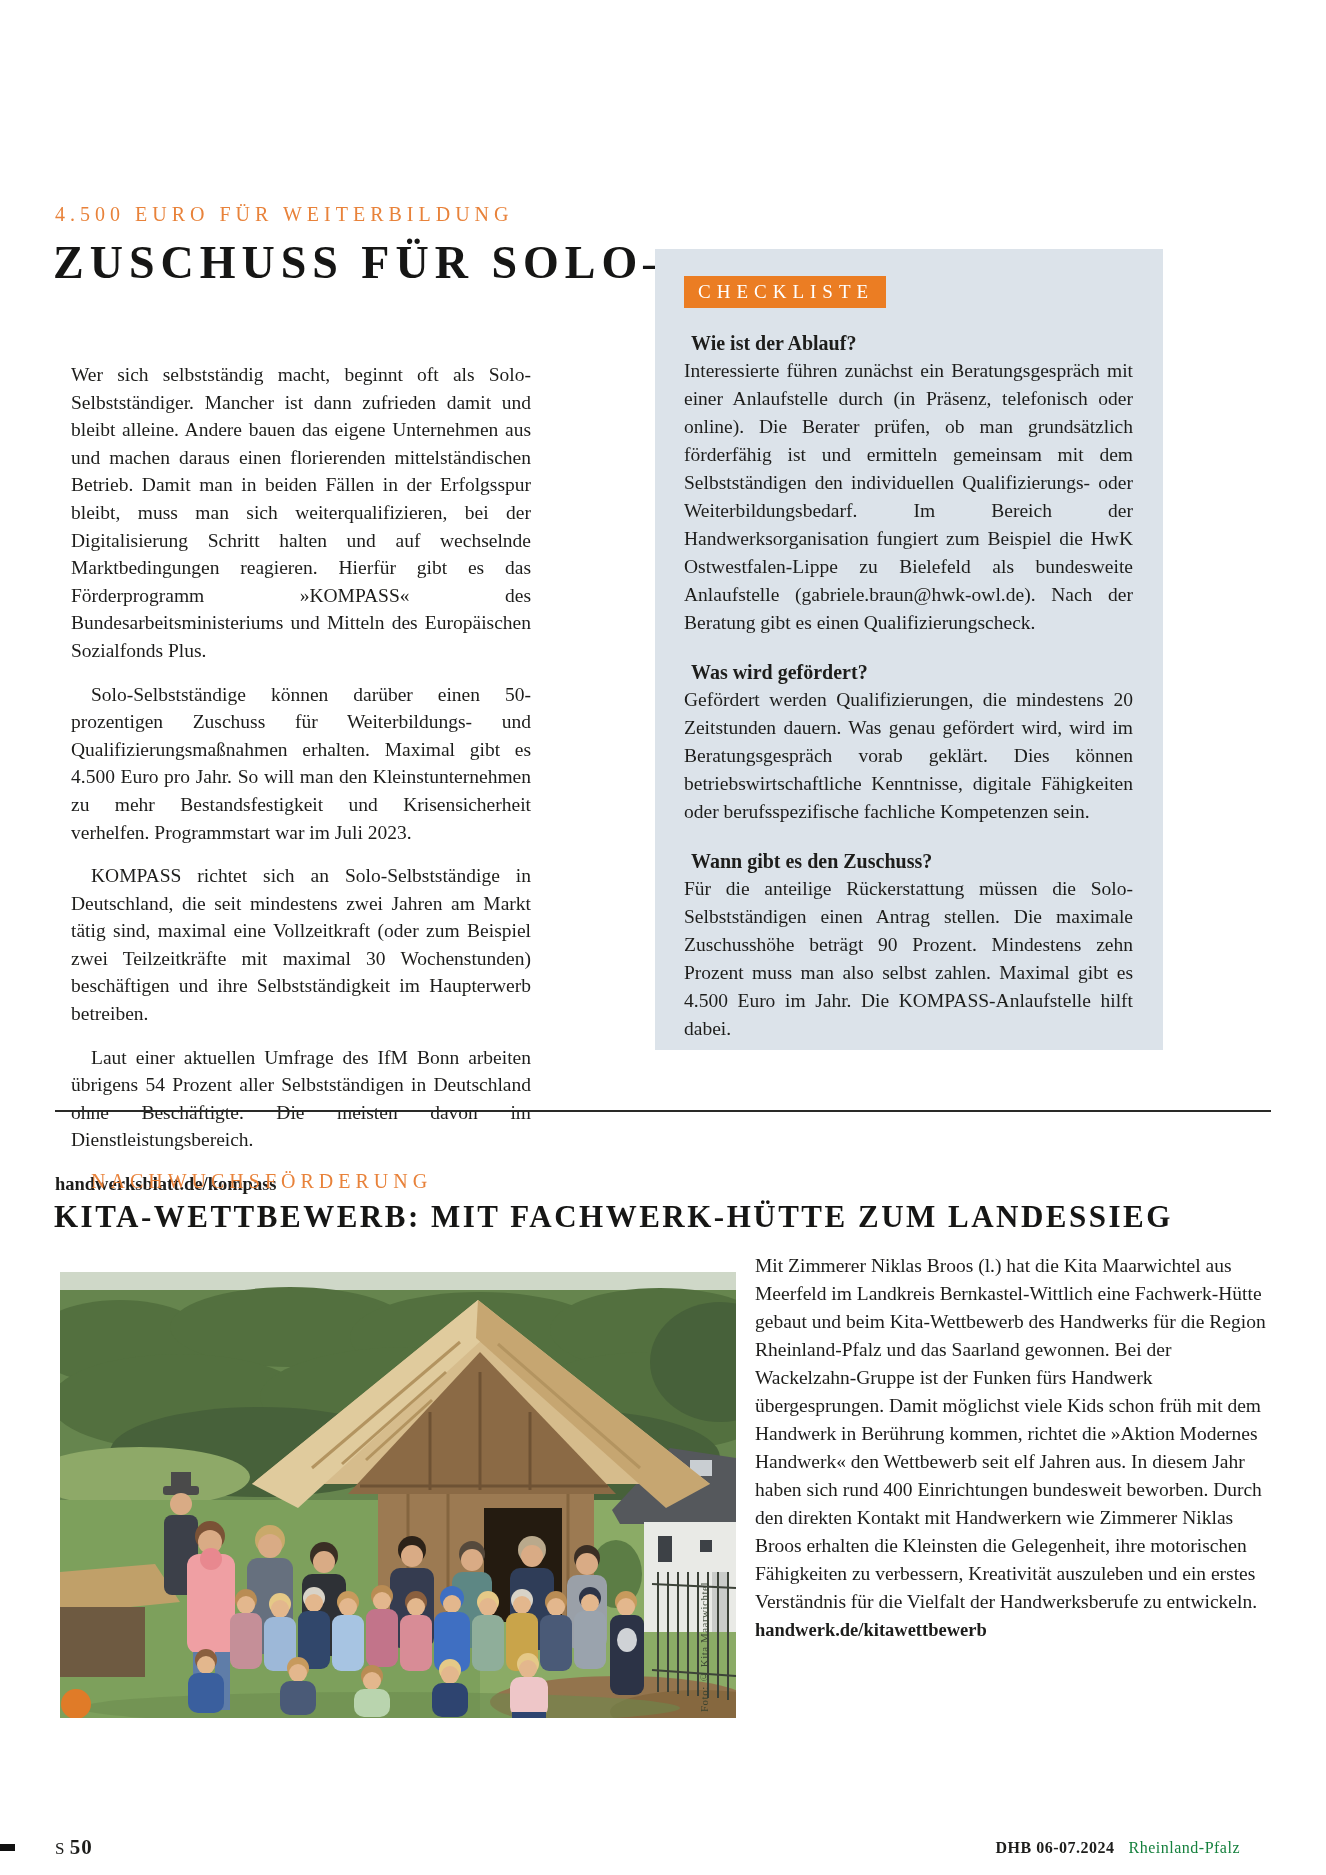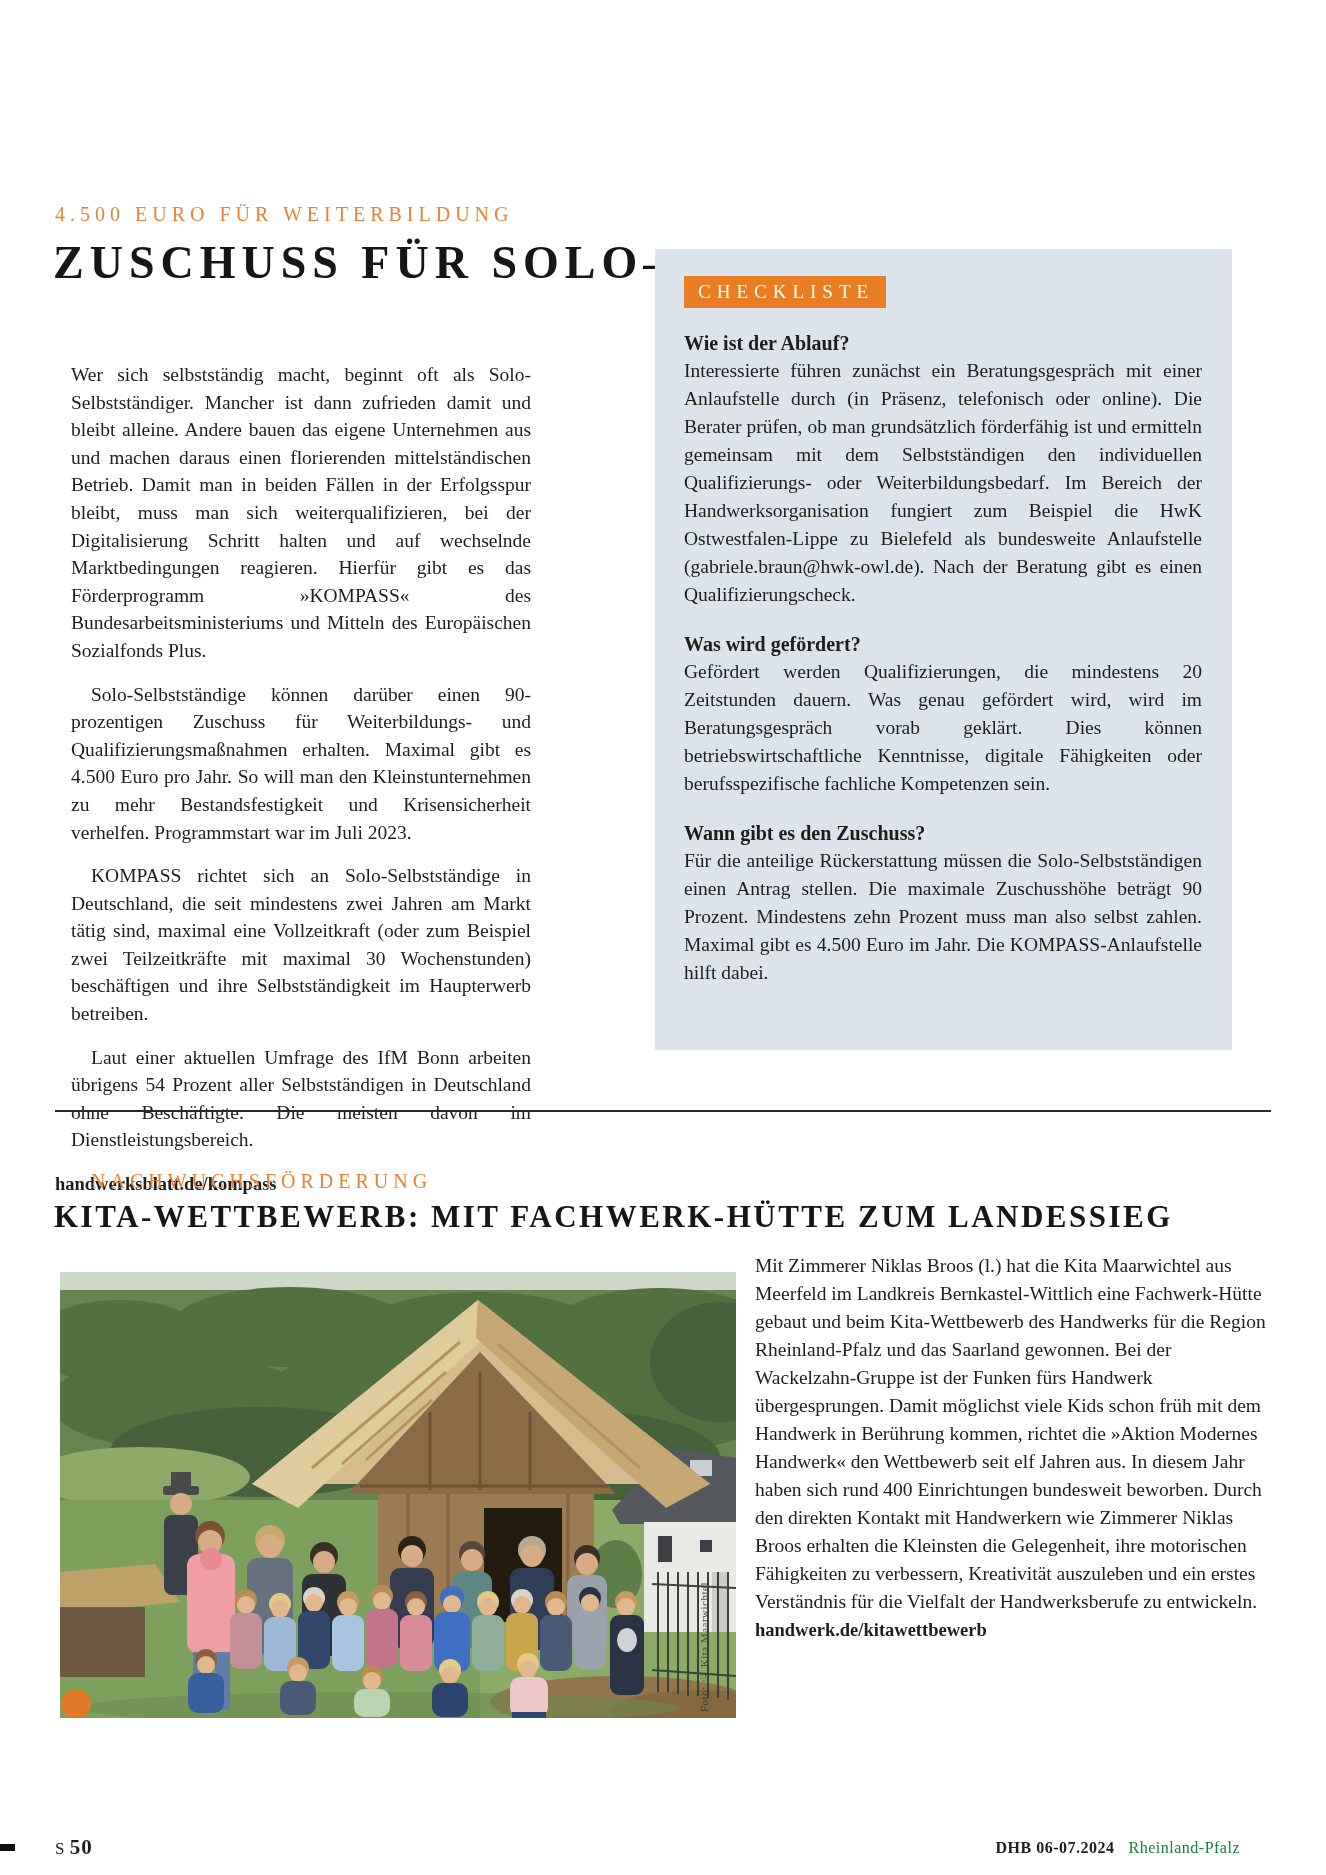--- a/index.html
+++ b/index.html
@@ -19,29 +19,29 @@
   }
   #a1-body{
     position:absolute;left:55px;top:345px;width:492px;
     font-size:19.5px;line-height:27.6px;text-align:justify;
   }
   #a1-body p{margin:16px;}
   #a1-body p.indent{text-indent:20px;}
   .article-link{font-weight:700;font-size:18.5px;color:#1d1d1b;text-decoration:none;}
   
   #checklist-box{
-    position:absolute;left:655px;top:249px;width:577px;height:801px;
+    position:absolute;left:655px;top:249px;width:508px;height:801px;
     background:#dce3ea;box-sizing:border-box;padding:27px 30px 0 29px;
   }
   #checklist-badge{
     display:inline-block;background:#eb7d23;color:#ffffff;
     font-size:19px;letter-spacing:6px;padding:5px 12px 5px 14px;font-weight:400;
   }
   .cl-section{margin-top:24px;}
-  .cl-heading{font-size:20px;font-weight:700;margin:0 0 2px 0;}
+  .cl-heading{font-size:20px;font-weight:700;margin:0 0 2px 7px;}
   .cl-text{margin:0;font-size:19.5px;line-height:28px;text-align:justify;}
   
   #rule{position:absolute;left:55px;top:1110px;width:1216px;height:2px;background:#2a2a28;}
   
   #a2-kicker{top:1170px;margin-left:36px;}
   #a2-headline{
     position:absolute;left:54px;top:1199px;font-size:31px;letter-spacing:2.5px;
     font-weight:800;color:#161615;white-space:nowrap;
   }
   #photo{
@@ -72,21 +72,21 @@
 <div id="page">
 
   <div id="a1-kicker" class="kicker">4.500 EURO FÜR WEITERBILDUNG</div>
 
   <h1 id="a1-headline" style="margin:0;">
     <span>ZUSCHUSS FÜR SOLO–</span><br>
   </h1>
 
   <div id="a1-body">
     <p>Wer sich selbstständig macht, beginnt oft als Solo-Selbstständiger. Mancher ist dann zufrieden damit und bleibt alleine. Andere bauen das eigene Unternehmen aus und machen daraus einen florierenden mittelständischen Betrieb. Damit man in beiden Fällen in der Erfolgsspur bleibt, muss man sich weiterqualifizieren, bei der Digitalisierung Schritt halten und auf wechselnde Marktbedingungen reagieren. Hierfür gibt es das Förderprogramm »KOMPASS« des Bundesarbeitsministeriums und Mitteln des Europäischen Sozialfonds Plus.</p>
-    <p class="indent">Solo-Selbstständige können darüber einen 90-prozentigen Zuschuss für Weiterbildungs- und Qualifizierungsmaßnahmen erhalten. Maximal gibt es 4.500 Euro pro Jahr. So will man den Kleinstunternehmen zu mehr Bestandsfestigkeit und Krisensicherheit verhelfen. Programmstart war im Juli 2023.</p>
+    <p class="indent">Solo-Selbstständige können darüber einen 50-prozentigen Zuschuss für Weiterbildungs- und Qualifizierungsmaßnahmen erhalten. Maximal gibt es 4.500 Euro pro Jahr. So will man den Kleinstunternehmen zu mehr Bestandsfestigkeit und Krisensicherheit verhelfen. Programmstart war im Juli 2023.</p>
     <p class="indent">KOMPASS richtet sich an Solo-Selbstständige in Deutschland, die seit mindestens zwei Jahren am Markt tätig sind, maximal eine Vollzeitkraft (oder zum Beispiel zwei Teilzeitkräfte mit maximal 30 Wochenstunden) beschäftigen und ihre Selbstständigkeit im Haupterwerb betreiben.</p>
     <p class="indent">Laut einer aktuellen Umfrage des IfM Bonn arbeiten übrigens 54 Prozent aller Selbstständigen in Deutschland ohne Beschäftigte. Die meisten davon im Dienstleistungsbereich.</p>
     <a href="#" class="article-link">handwerksblatt.de/kompass</a>
   </div>
 
   <div id="checklist-box">
     <span id="checklist-badge">CHECKLISTE</span>
 
     <div class="cl-section">
       <p class="cl-heading">Wie ist der Ablauf?</p>

